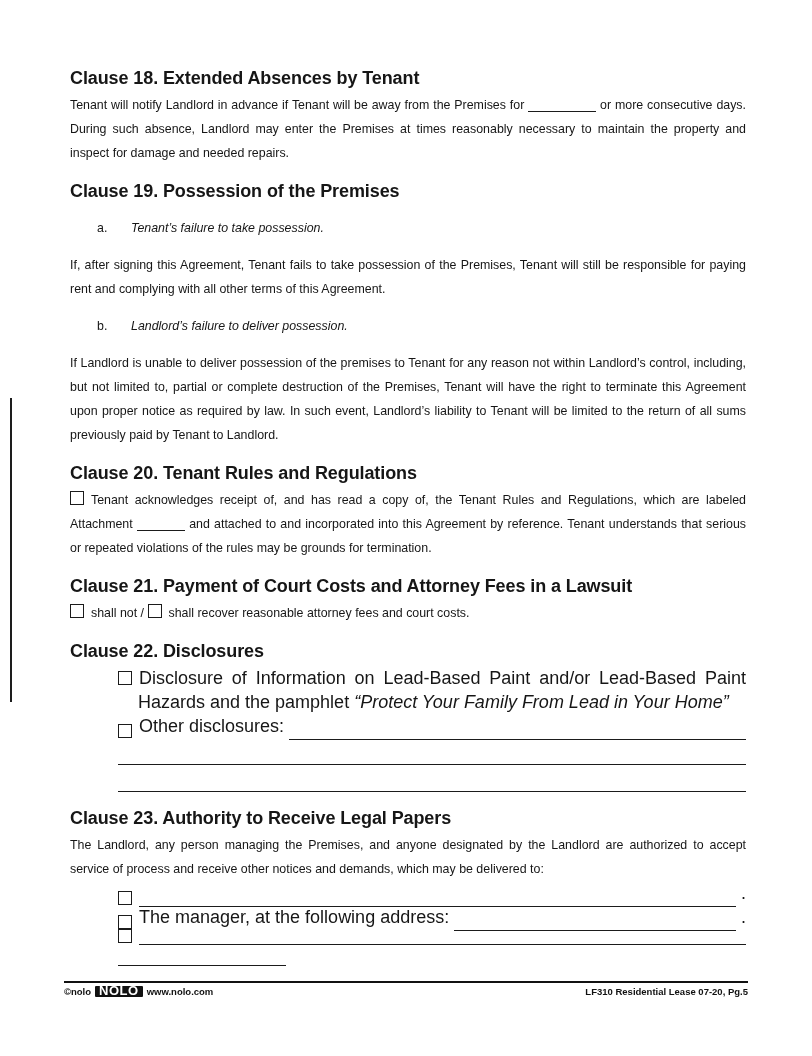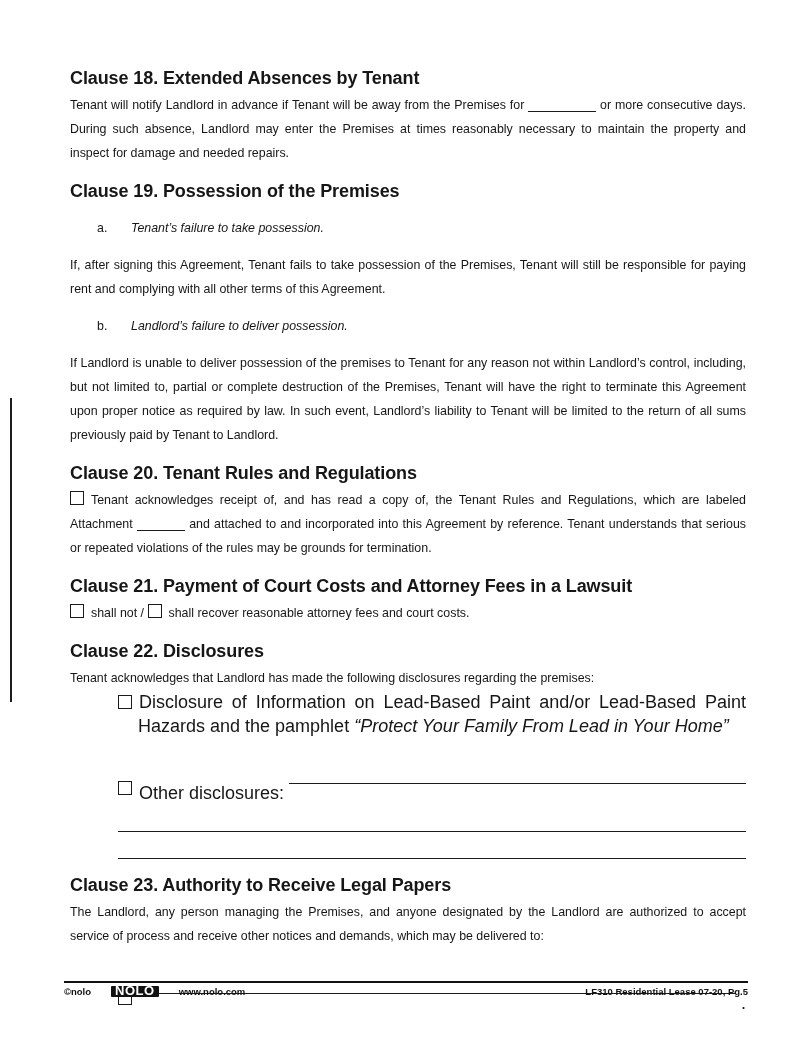--- a/index.html
+++ b/index.html
@@ -65,23 +65,22 @@
     font-size: 18px;
     line-height: 24px;
   }
   .hang {
     padding-left: 68px;
     text-indent: -20px;
     text-align: justify;
   }
   .flexline {
     display: flex;
-    align-items: flex-start;
+    align-items: flex-end;
     margin-left: 48px;
-    margin-top: 43px;
   }
   .flexline .label { white-space: nowrap; margin-right: 5px; }
   .fill {
     flex: 1;
     height: 0;
     border-bottom: 1.6px solid #1b1b1b;
     transform: translateY(2px);
   }
   .tail { margin-left: 5px; white-space: nowrap; }
   .blank-row {
@@ -114,21 +113,21 @@
     margin-bottom: 3px;
   }
   .footer-row {
     display: flex;
     justify-content: space-between;
     align-items: center;
     font-size: 9.5px;
     font-weight: bold;
     color: #111111;
   }
-  .footer-left { display: flex; align-items: flex-start; gap: 20px; }
+  .footer-left { display: flex; align-items: flex-start; gap: 4px; }
   .nolo-badge {
     display: inline-block;
     background: #111111;
     color: #ffffff;
     font-size: 13px;
     font-weight: bold;
     letter-spacing: 0.5px;
     padding: 1px 4px 2px 4px;
     border-radius: 1px;
     line-height: 8px;
@@ -176,21 +175,20 @@
     <section class="clause">
       <h3 class="clause-title">Clause 21. Payment of Court Costs and Attorney Fees in a Lawsuit</h3>
       <p class="para">
         <span class="checkbox"></span><span>shall not /</span>
         <span class="checkbox"></span><span>shall recover reasonable attorney fees and court costs.</span>
       </p>
     </section>
 
     <section class="clause">
       <h3 class="clause-title">Clause 22. Disclosures</h3>
-      <p class="para">Tenant acknowledges that Landlord has made the following disclosures regarding the premises:</p>
       <div class="check-item hang">
         <span class="checkbox"></span><span>Disclosure of Information on Lead-Based Paint and/or Lead-Based Paint Hazards and the pamphlet</span>
         <span class="italic">“Protect Your Family From Lead in Your Home”</span>
       </div>
       <div class="check-item flexline">
         <span class="checkbox"></span>
         <span class="label">Other disclosures:</span>
         <span class="fill"></span>
       </div>
       <div class="blank-row"></div>

